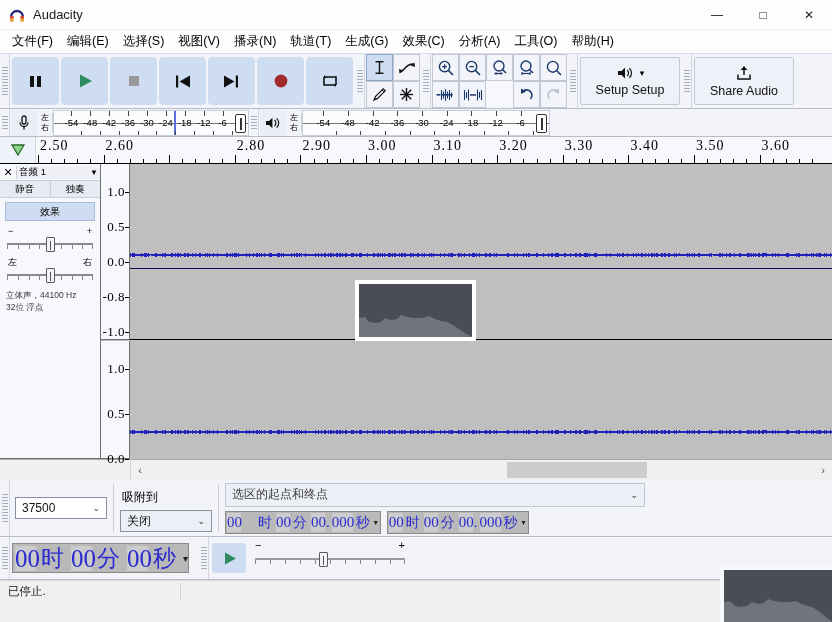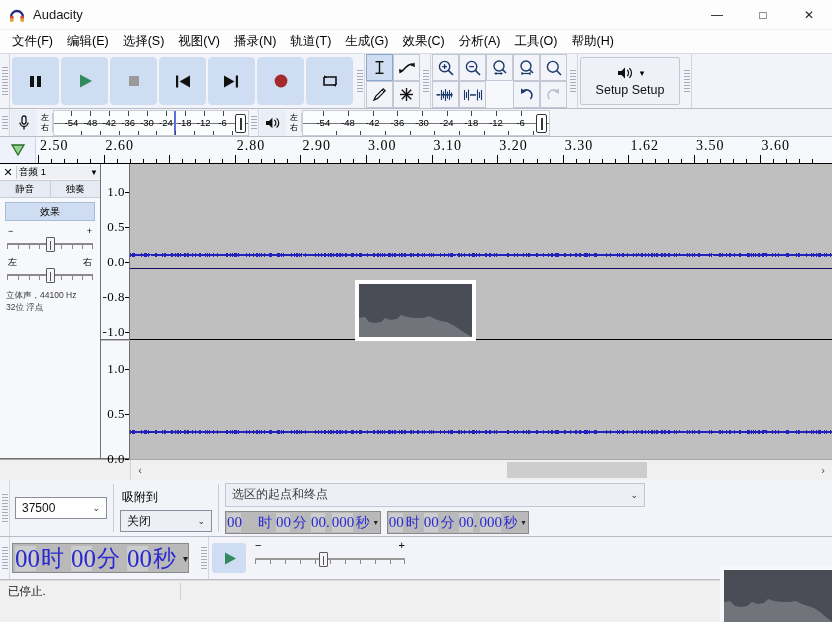--- a/index.html
+++ b/index.html
@@ -610,20 +610,30 @@
     <i></i>
       <i></i>
       <i></i>
       <i></i>
       <i></i>
       <i></i>
       <i></i>
       <i></i>
   </div>
 
+  <div class="big-btn">
+    <span>
+      <svg width="20" height="17" viewBox="0 0 20 17">
+        <line x1="10" y1="2" x2="10" y2="10" stroke="#111" stroke-width="1.5"></line>
+        <polygon points="10,1 6.6,5 13.4,5" fill="#111"></polygon>
+        <path d="M4 9.5 L4 14 L16 14 L16 9.5" fill="none" stroke="#111" stroke-width="1.5"></path>
+      </svg>
+    </span>
+    <div class="lbl">Share Audio</div>
+  </div>
 </div>
 
 <div id="meter-row">
   <div class="grabber">
       <i></i>
       <i></i>
       <i></i>
       <i></i>
       <i></i>
     </div>
@@ -790,21 +800,21 @@
       <div class="r-minor" style="left: 474.32px;"></div>
       <div class="r-minor" style="left: 487.44px;"></div>
       <div class="r-minor" style="left: 500.56px;"></div>
       <div class="r-minor" style="left: 513.68px;"></div>
       <div class="r-label" style="left: 530.8px;">3.30</div>
       <div class="r-major" style="left: 526.8px;"></div>
       <div class="r-minor" style="left: 539.92px;"></div>
       <div class="r-minor" style="left: 553.04px;"></div>
       <div class="r-minor" style="left: 566.16px;"></div>
       <div class="r-minor" style="left: 579.28px;"></div>
-      <div class="r-label" style="left: 596.4px;">1.62</div>
+      <div class="r-label" style="left: 596.4px;">3.40</div>
       <div class="r-major" style="left: 592.4px;"></div>
       <div class="r-minor" style="left: 605.52px;"></div>
       <div class="r-minor" style="left: 618.64px;"></div>
       <div class="r-minor" style="left: 631.76px;"></div>
       <div class="r-minor" style="left: 644.88px;"></div>
       <div class="r-label" style="left: 662px;">3.50</div>
       <div class="r-major" style="left: 658px;"></div>
       <div class="r-minor" style="left: 671.12px;"></div>
       <div class="r-minor" style="left: 684.24px;"></div>
       <div class="r-minor" style="left: 697.36px;"></div>

